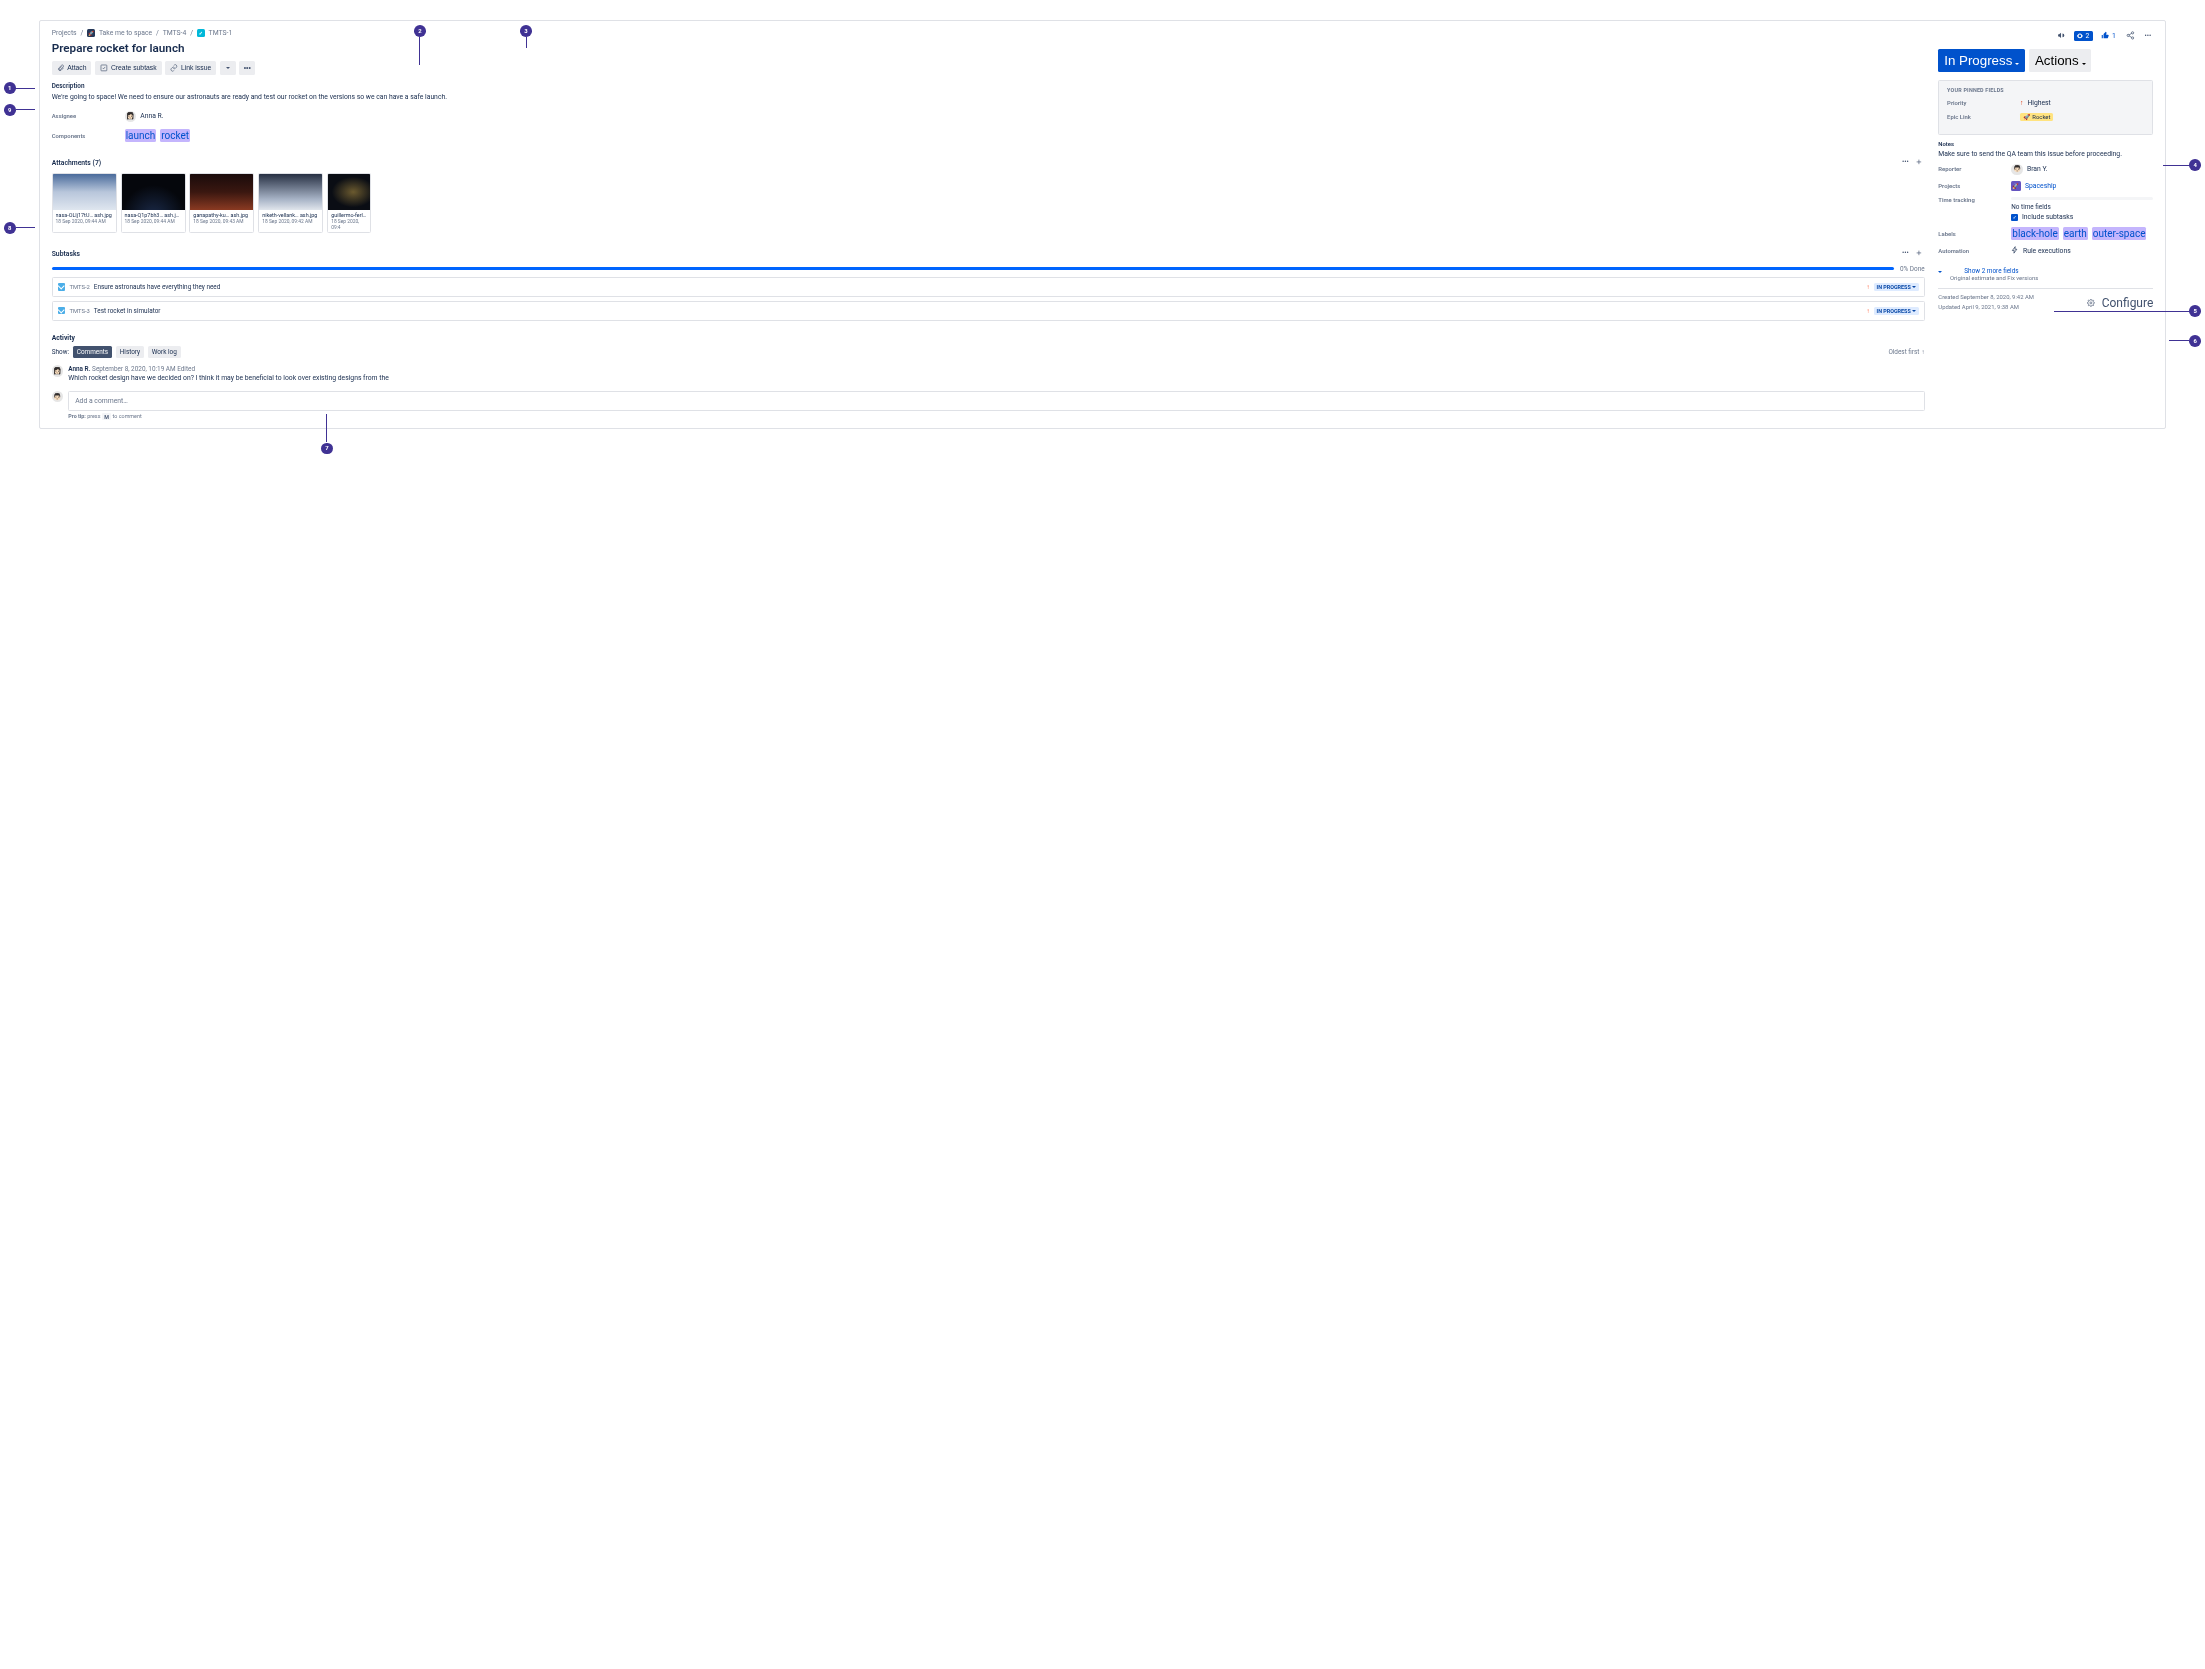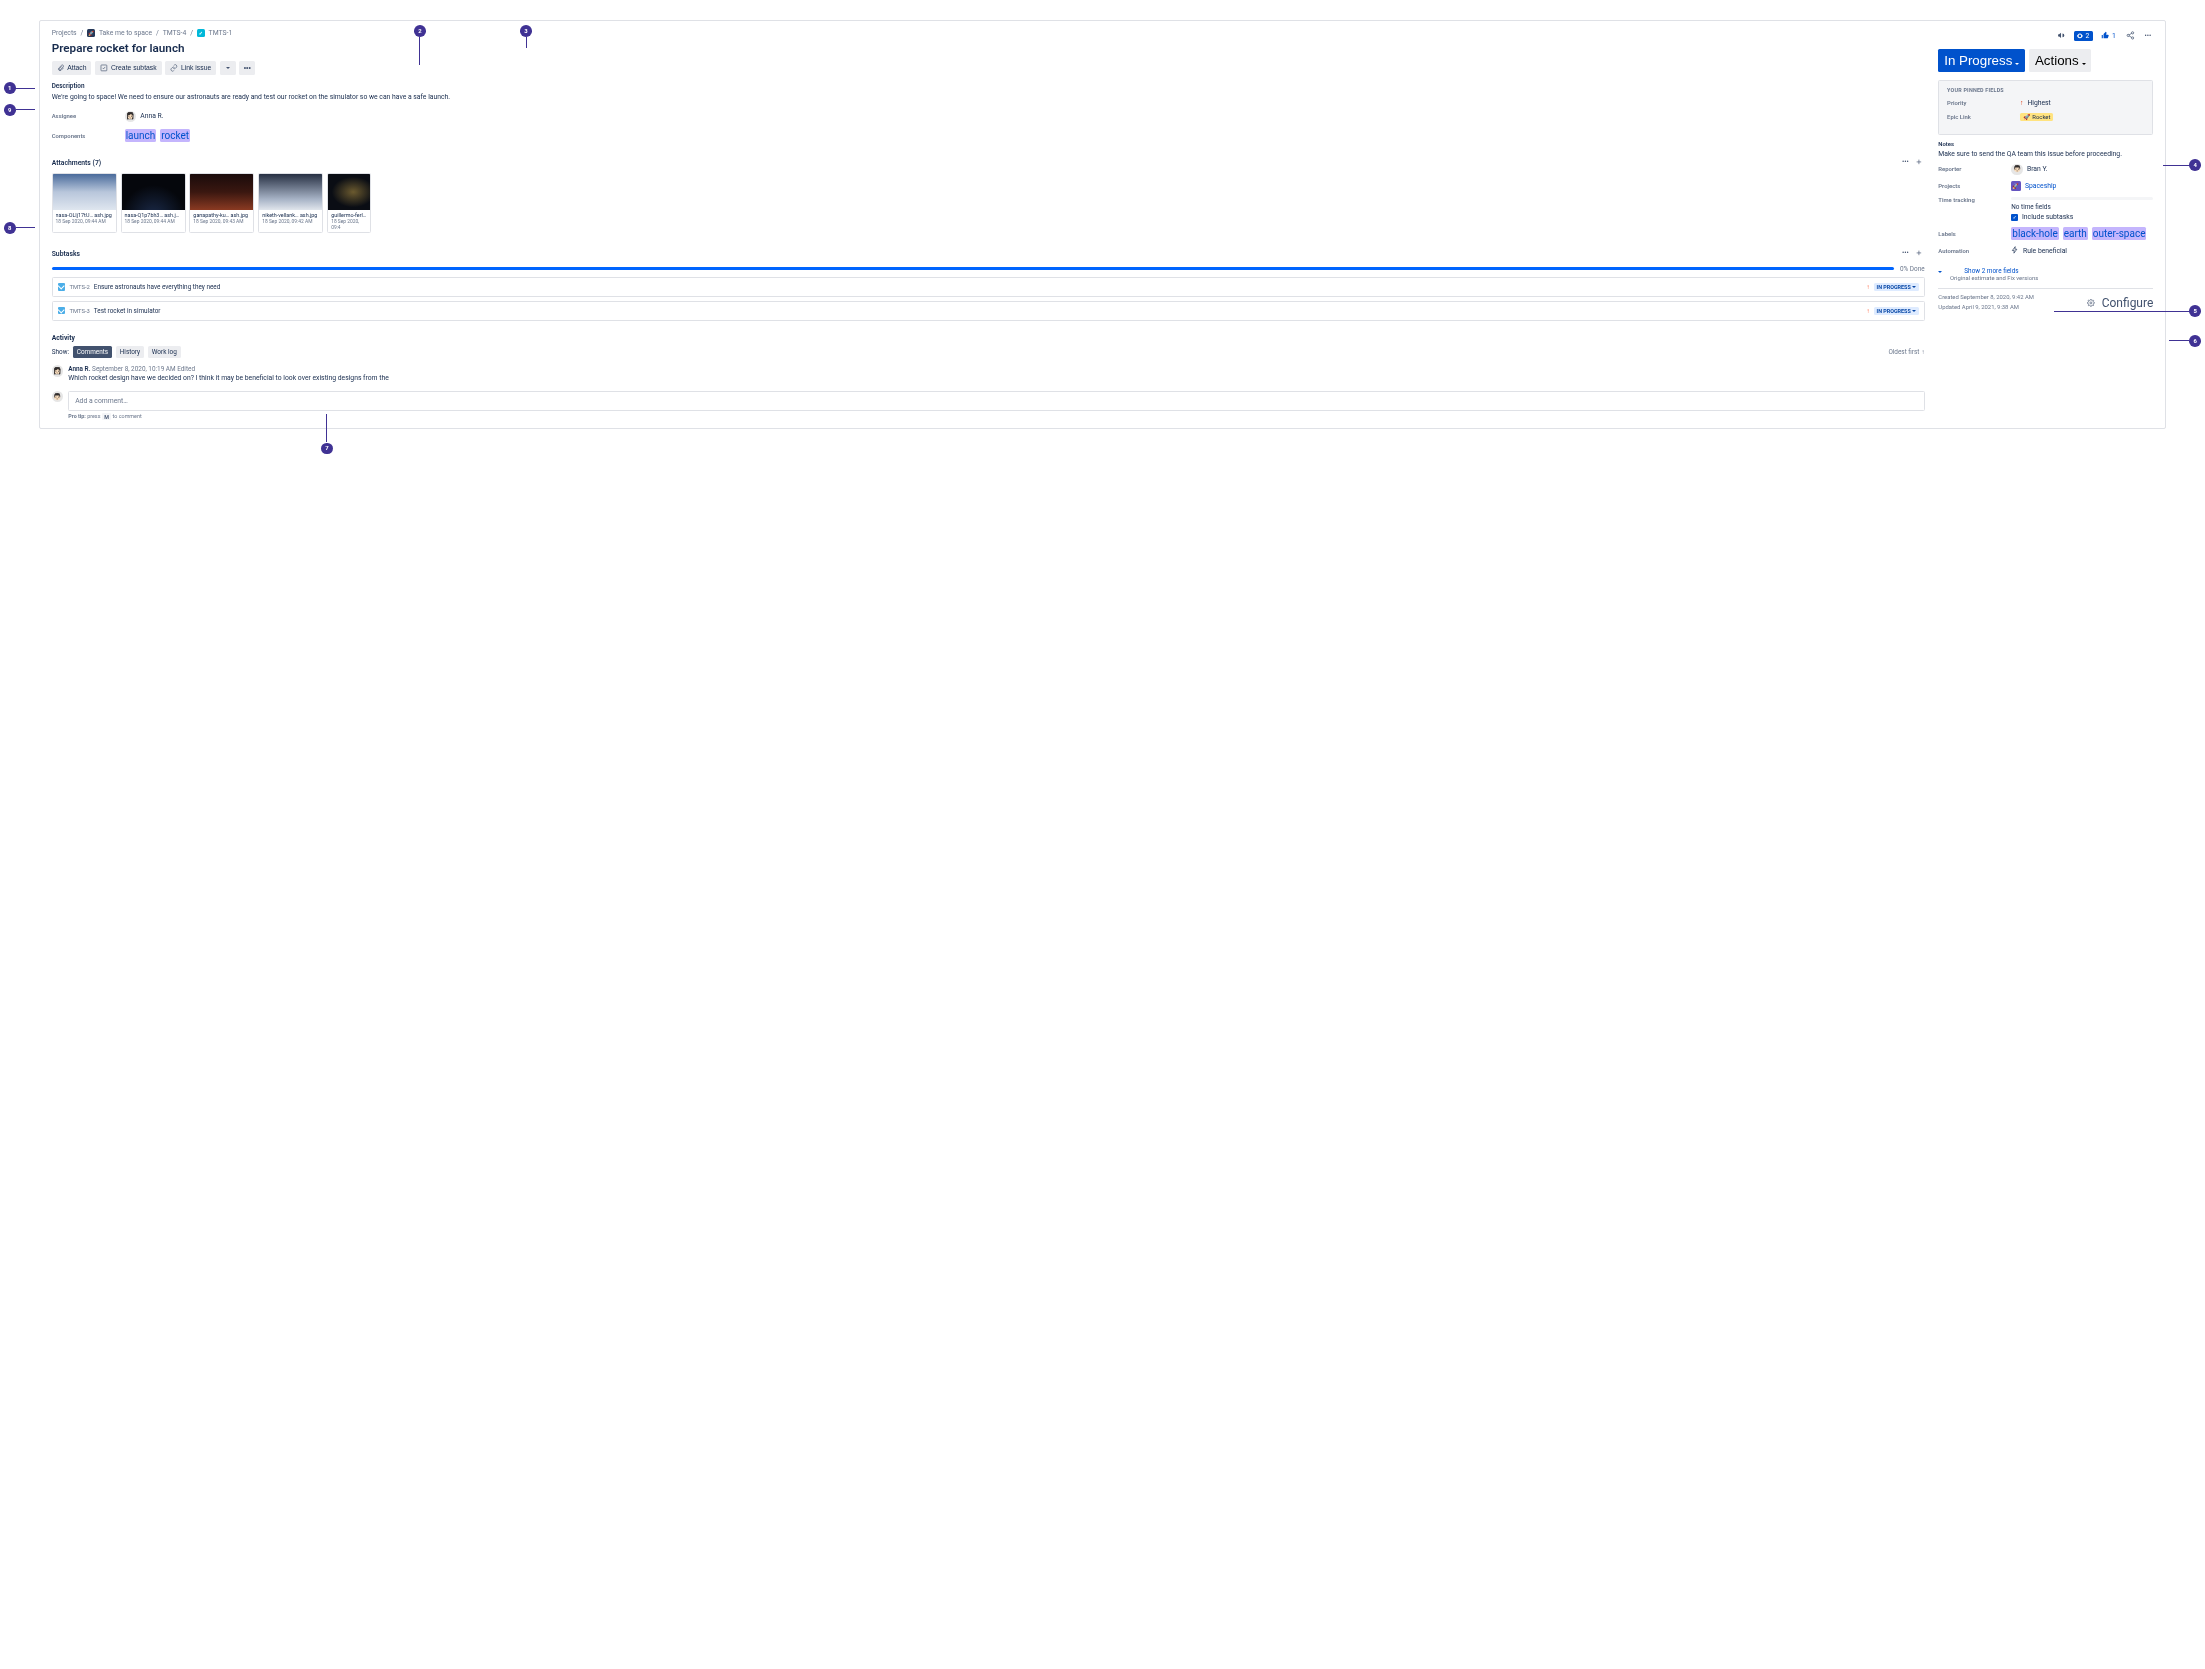--- a/index.html
+++ b/index.html
@@ -264,21 +264,21 @@
       <button class="qa-btn icon-only">
         <span class="icon chev-down"></span>
       </button>
       <button class="qa-btn icon-only">
         <span class="icon">•••</span>
       </button>
     </div>
 
 
     <div class="sec-label">Description</div>
-    <div class="desc-text">We're going to space! We need to ensure our astronauts are ready and test our rocket on the simulator so we can have a safe launch.</div>
+    <div class="desc-text">We're going to space! We need to ensure our astronauts are ready and test our rocket on the versions so we can have a safe launch.</div>
 
     <div class="field-row">
       <div class="field-label">Assignee</div>
       <div class="field-value">
         <span class="avatar">👩🏻</span>
         <span>Anna R.</span>
       </div>
     </div>
 
     <div class="field-row">
@@ -511,21 +511,21 @@
     </div>
 
     <div class="side-field">
       <div class="lab">Automation</div>
       <div class="val">
         <span>
           <svg viewBox="0 0 24 24" width="7.8" height="7.8" fill="none" stroke="currentColor" stroke-width="2">
               <path d="M13 2L4 14h6l-1 8 9-12h-6l1-8z"></path>
             </svg>
         </span>
-        <span>Rule beneficial</span>
+        <span>Rule executions</span>
       </div>
     </div>
 
     <div class="more-fields">
       <span class="chev-down" style="color:#0052CC;"></span>
       <span>Show 2 more fields</span>
     </div>
     <div class="more-fields-sub">Original estimate and Fix versions</div>
 
     <div class="dates-row">

